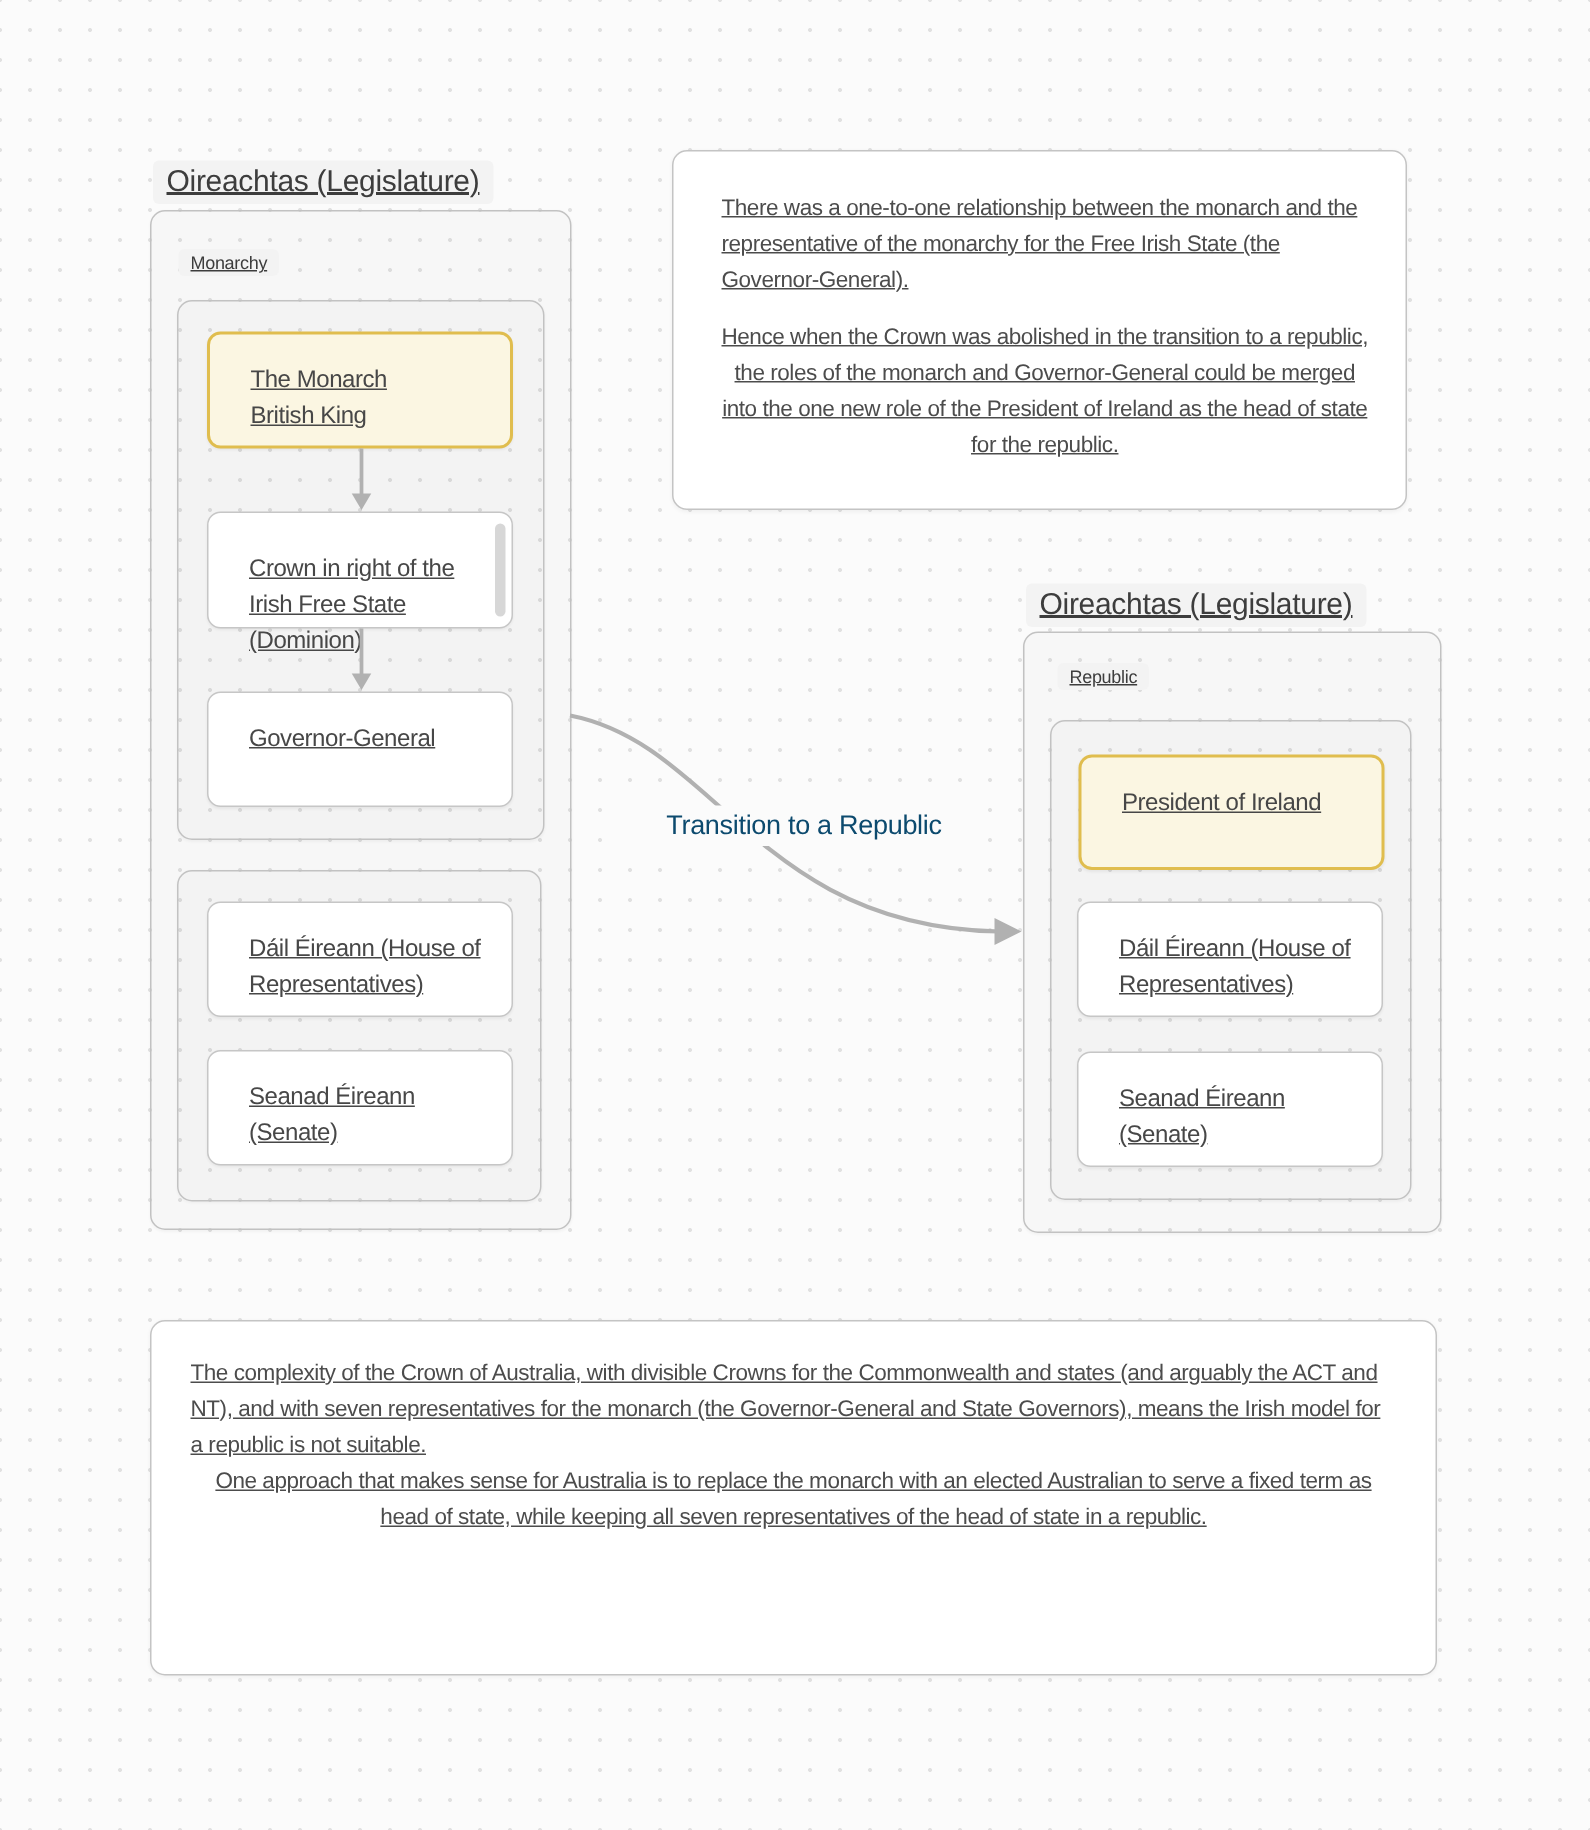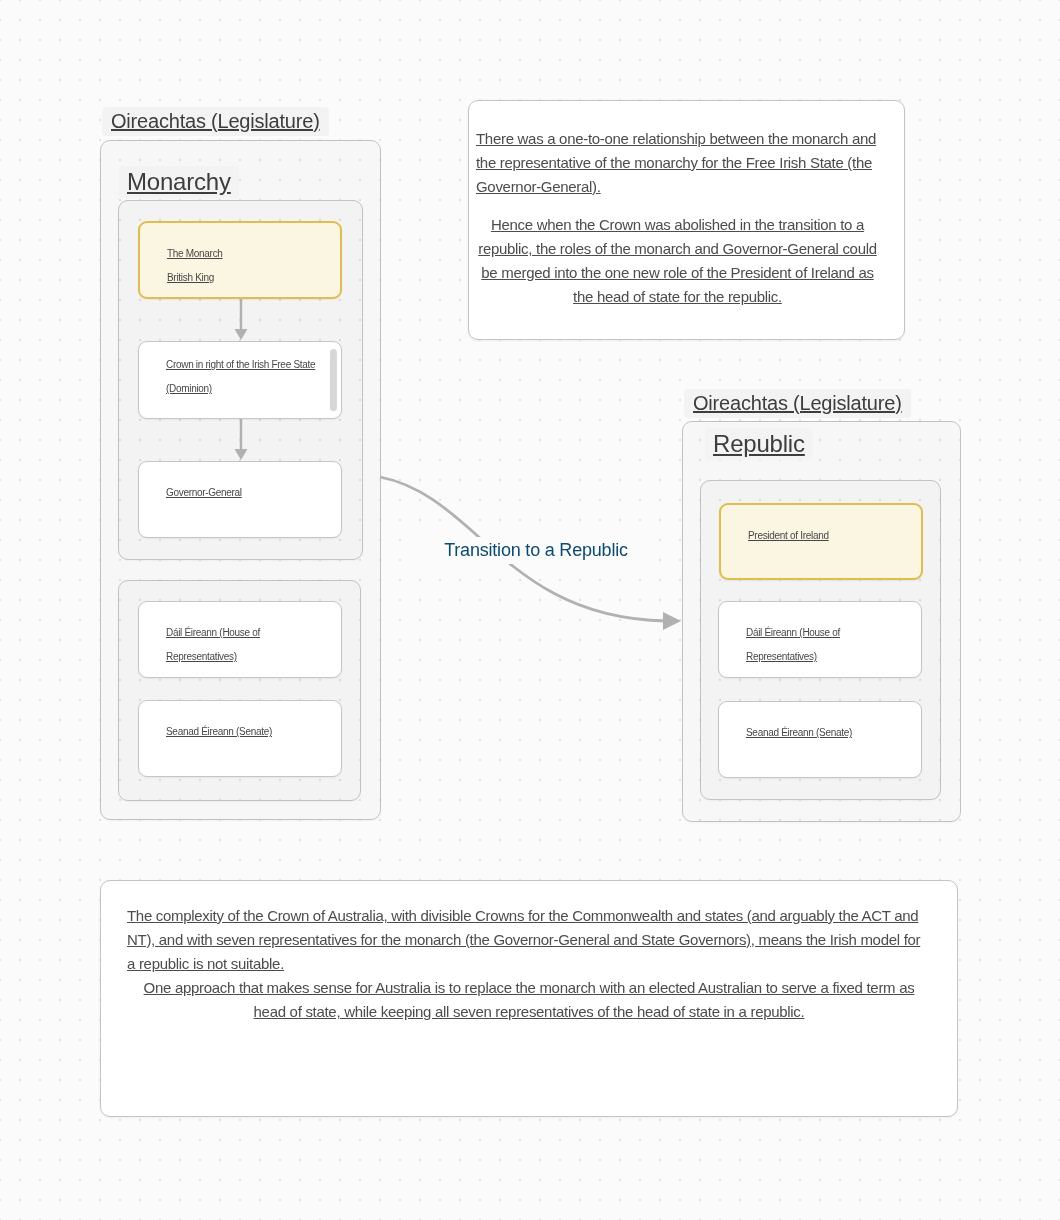--- a/index.html
+++ b/index.html
@@ -27,65 +27,65 @@
   }
   .container{
     position:absolute;
     border:1.5px solid #c2c2c2;
     border-radius:10px;
     background:rgba(0,0,0,0.015);
     box-shadow:0 1px 2px rgba(0,0,0,0.04);
   }
   .section-label{
     position:absolute;
-    font-size:24px;letter-spacing:-0.2px;
+    font-size:12px;letter-spacing:-0.2px;
     color:#3d3d3d;
     background:#f3f3f3;
     border-radius:4px;
     padding:2px 8px;
     white-space:nowrap;
   }
   .node{
     position:absolute;
     width:204px;height:77px;
     box-sizing:border-box;
     background:#ffffff;
     border:1.5px solid #c6c6c6;
     border-radius:9px;
     box-shadow:0 1px 2px rgba(0,0,0,0.06);
     padding:19px 16px 0 27px;
-    font-size:10px;line-height:24px;letter-spacing:-0.3px;
+    font-size:16px;line-height:24px;letter-spacing:-0.3px;
     color:#474747;
   }
   .node.yellow{
     background:#fbf6e2;
     border:2.5px solid #e0bd4e;
   }
-  .node.tight{padding-top:11px;}
+  .node.tight{padding-top:26px;}
   .scroll-thumb{
     position:absolute;
     right:4px;top:7px;
     width:7px;height:62px;
     border-radius:4px;
     background:#d7d7d7;
   }
   .note{
     position:absolute;
     box-sizing:border-box;
     background:#ffffff;
     border:1.5px solid #c4c4c4;
     border-radius:10px;
     box-shadow:0 1px 3px rgba(0,0,0,0.05);
     font-size:15px;line-height:24px;letter-spacing:-0.3px;
     color:#4c4c4c;
   }
   .note p{margin:0;}
   .note p + p{margin-top:14px;text-align:center;}
   .note.flow p + p{margin-top:0;}
-  #top-note{left:468px;top:100px;width:437px;height:240px;padding:26px 25px 0 7px;}
+  #top-note{left:448px;top:100px;width:490px;height:240px;padding:26px 25px 0 32px;}
   #bottom-note{left:100px;top:880px;width:858px;height:237px;padding:23px 26px 0 26px;}
   .transition-label{
     position:absolute;
     left:418px;top:537px;width:228px;
     text-align:center;
     font-size:18px;letter-spacing:-0.2px;
     color:#0c4a6e;
     background:#fbfbfb;
     padding:3px 4px;
     z-index:3;
@@ -132,21 +132,21 @@
 
 <div class="note" id="top-note">
   <p>There was a one-to-one relationship between the monarch and the representative of the monarchy for the Free Irish State (the Governor-General).</p>
   <p>Hence when the Crown was abolished in the transition to a republic, the roles of the monarch and Governor-General could be merged into the one new role of the President of Ireland as the head of state for the republic.</p>
 </div>
 
 <div class="group-title" style="left:684px;top:389px;">Oireachtas (Legislature)</div>
 
 <div class="container" style="left:682px;top:421px;width:277px;height:399px;"></div>
 
-<div class="section-label" style="left:705px;top:428px;text-align:center;">Republic</div>
+<div class="section-label" style="left:705px;top:442px;text-align:center;">Republic</div>
 
 <div class="container" style="left:700px;top:480px;width:239px;height:318px;"></div>
 
 <div class="node yellow" style="left:719px;top:503px;">
   <span>President of Ireland</span>
 </div>
 
 <div class="node" style="left:718px;top:601px;">
   <span>Dáil Éireann (House of Representatives)</span>
 </div>

